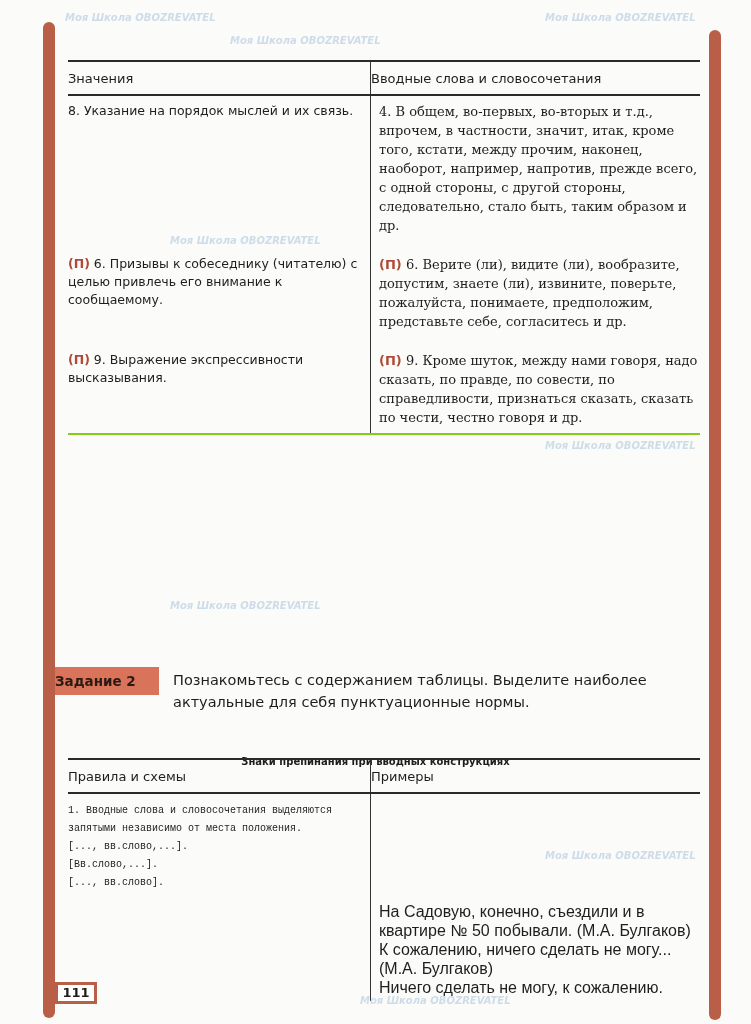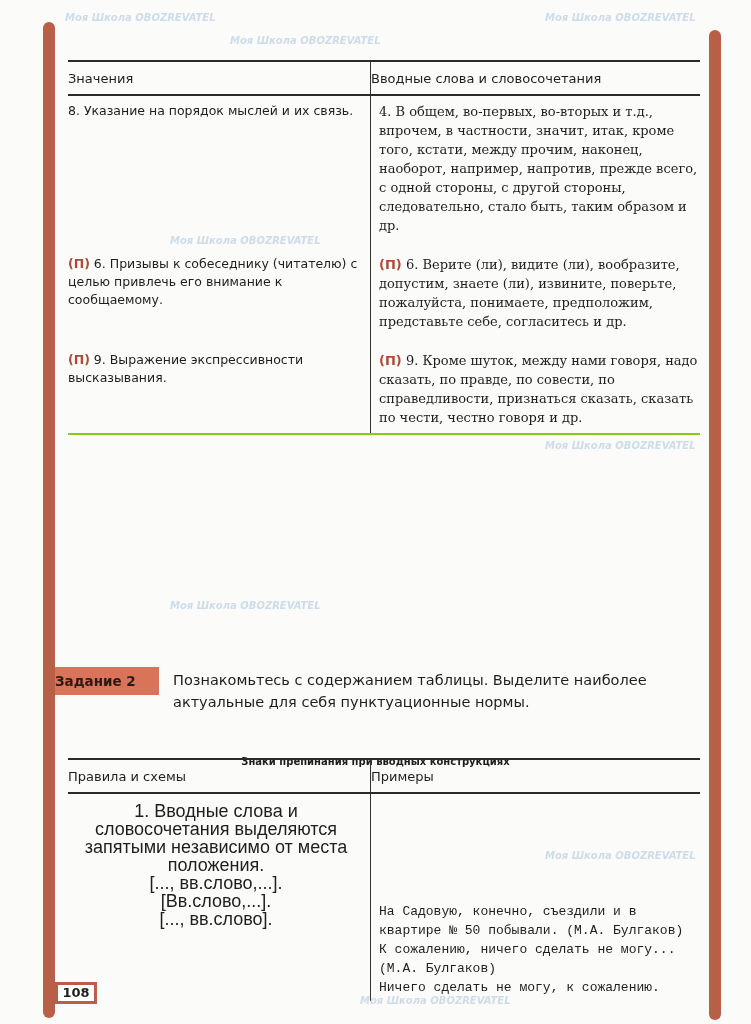--- a/index.html
+++ b/index.html
@@ -45,22 +45,22 @@
     font-weight: bold; font-size: 13.5px; line-height: 28px; 
   }
   .task-text {
     position: absolute; left: 118px; top: 2px; width: 530px;
     font-family: "DejaVu Sans", sans-serif; font-size: 14.5px; line-height: 22px;
   }
   .table2-title {
     position: absolute; left: 0; top: 736px; width: 751px; text-align: center;
     font-family: "DejaVu Sans", sans-serif; font-weight: bold; font-size: 10px; margin-top: 20px;
   }
-  .scheme { font-family: Liberation Sans, sans-serif; font-size: 18px; line-height: 18px; padding-top: 8px !important; text-align: center; }
-  .examples { font-family: Liberation Mono, monospace; font-size: 13px; line-height: 19px; padding-left: 8px !important; padding-top: 108px !important; padding-bottom: 4px !important; }
+  .scheme { font-family: Liberation Mono, monospace; font-size: 10px; line-height: 18px; padding-top: 8px !important; }
+  .examples { font-family: Liberation Sans, sans-serif; font-size: 16px; line-height: 19px; padding-left: 8px !important; padding-top: 108px !important; padding-bottom: 4px !important; }
   .page-num {
     position: absolute; left: 55px; top: 982px; width: 42px; height: 22px;
     border: 3px solid #b95f48; background: #fff; box-sizing: border-box;
     font-family: "DejaVu Sans", sans-serif; font-weight: bold; font-size: 13px;
     line-height: 16px; text-align: center;
   }
   .watermark {
     position: absolute; font-family: "DejaVu Sans", sans-serif; font-size: 10px;
     color: #a9c4dd; opacity: 0.55; font-style: italic; white-space: nowrap; pointer-events: none; font-weight: bold;
   }
@@ -118,21 +118,21 @@
       </td>
       <td class="examples">
         <div>На Садовую, конечно, съездили и в квартире № 50 побывали. (М.А. Булгаков)</div>
         <div>К сожалению, ничего сделать не могу... (М.А. Булгаков)</div>
         <div>Ничего сделать не могу, к сожалению.</div>
       </td>
     </tr>
   </tbody>
 </table>
 
-<div class="page-num">108</div>
+<div class="page-num">111</div>
 
 <div class="watermark" style="left:65px; top:12px;">Моя Школа  OBOZREVATEL</div>
 <div class="watermark" style="left:545px; top:12px;">Моя Школа  OBOZREVATEL</div>
 <div class="watermark" style="left:230px; top:35px;">Моя Школа  OBOZREVATEL</div>
 <div class="watermark" style="left:170px; top:235px;">Моя Школа  OBOZREVATEL</div>
 <div class="watermark" style="left:545px; top:440px;">Моя Школа  OBOZREVATEL</div>
 <div class="watermark" style="left:170px; top:600px;">Моя Школа  OBOZREVATEL</div>
 <div class="watermark" style="left:545px; top:850px;">Моя Школа  OBOZREVATEL</div>
 <div class="watermark" style="left:360px; top:995px;">Моя Школа  OBOZREVATEL</div>
 

